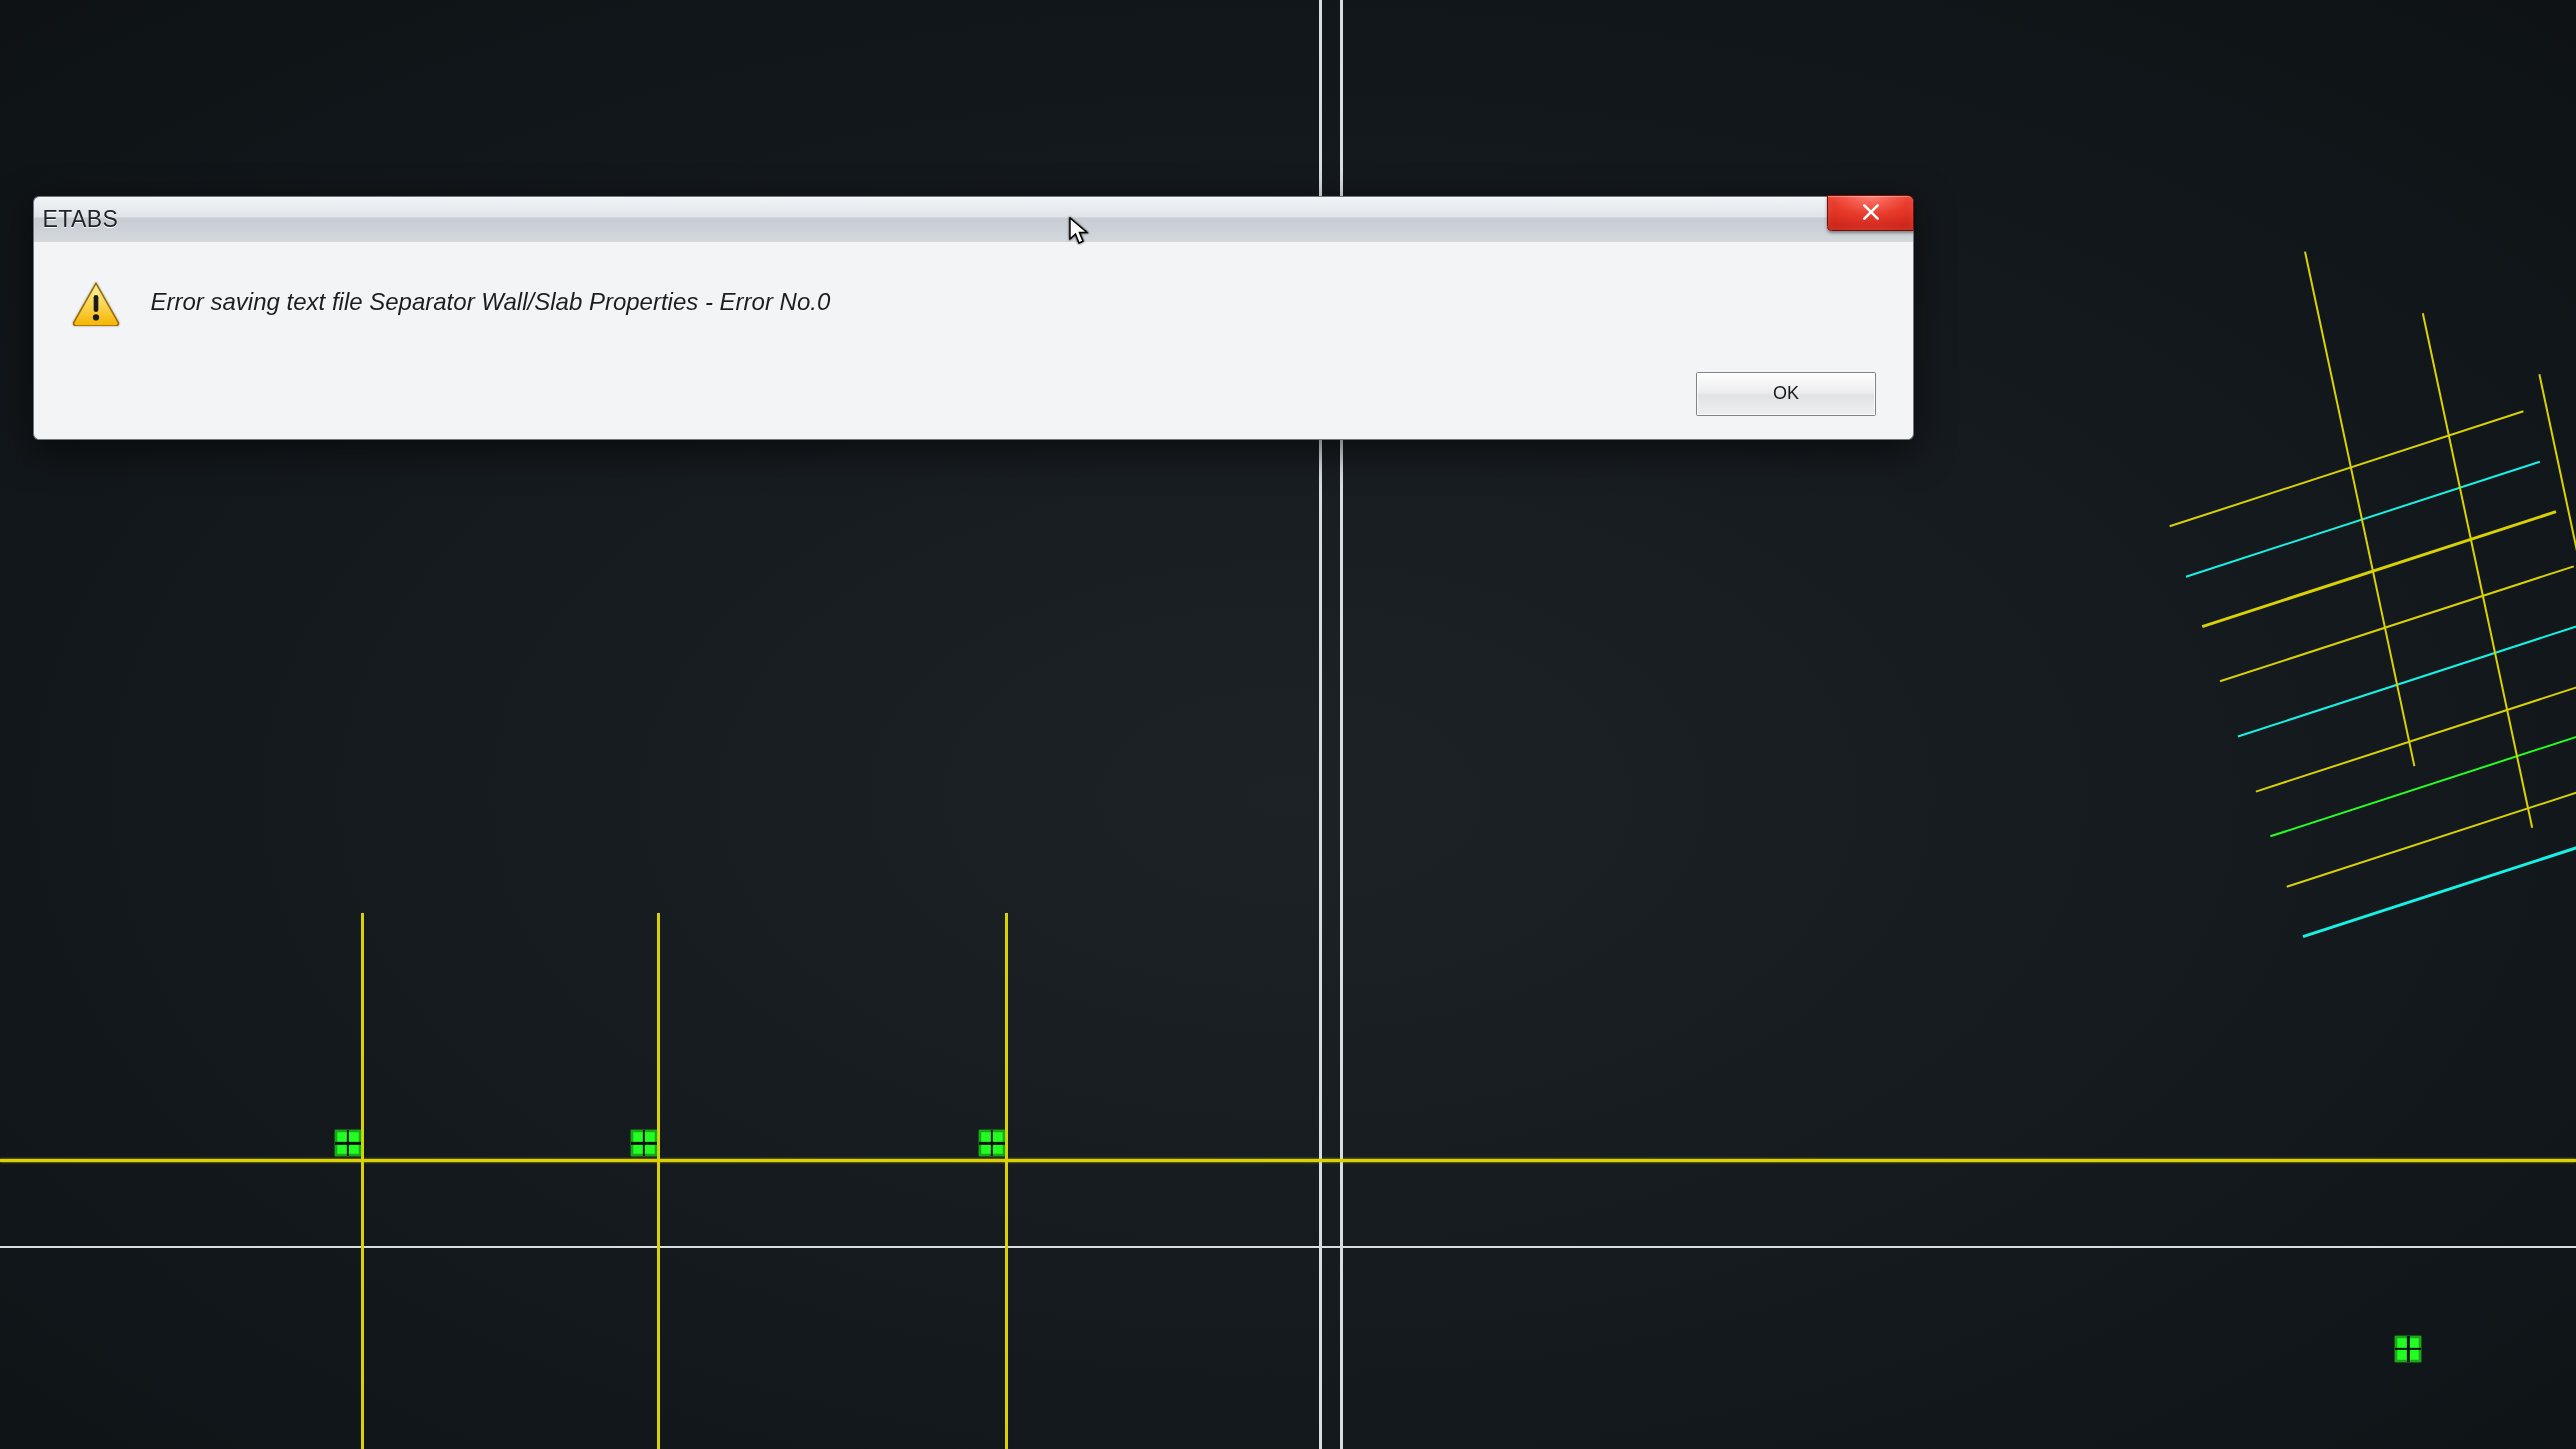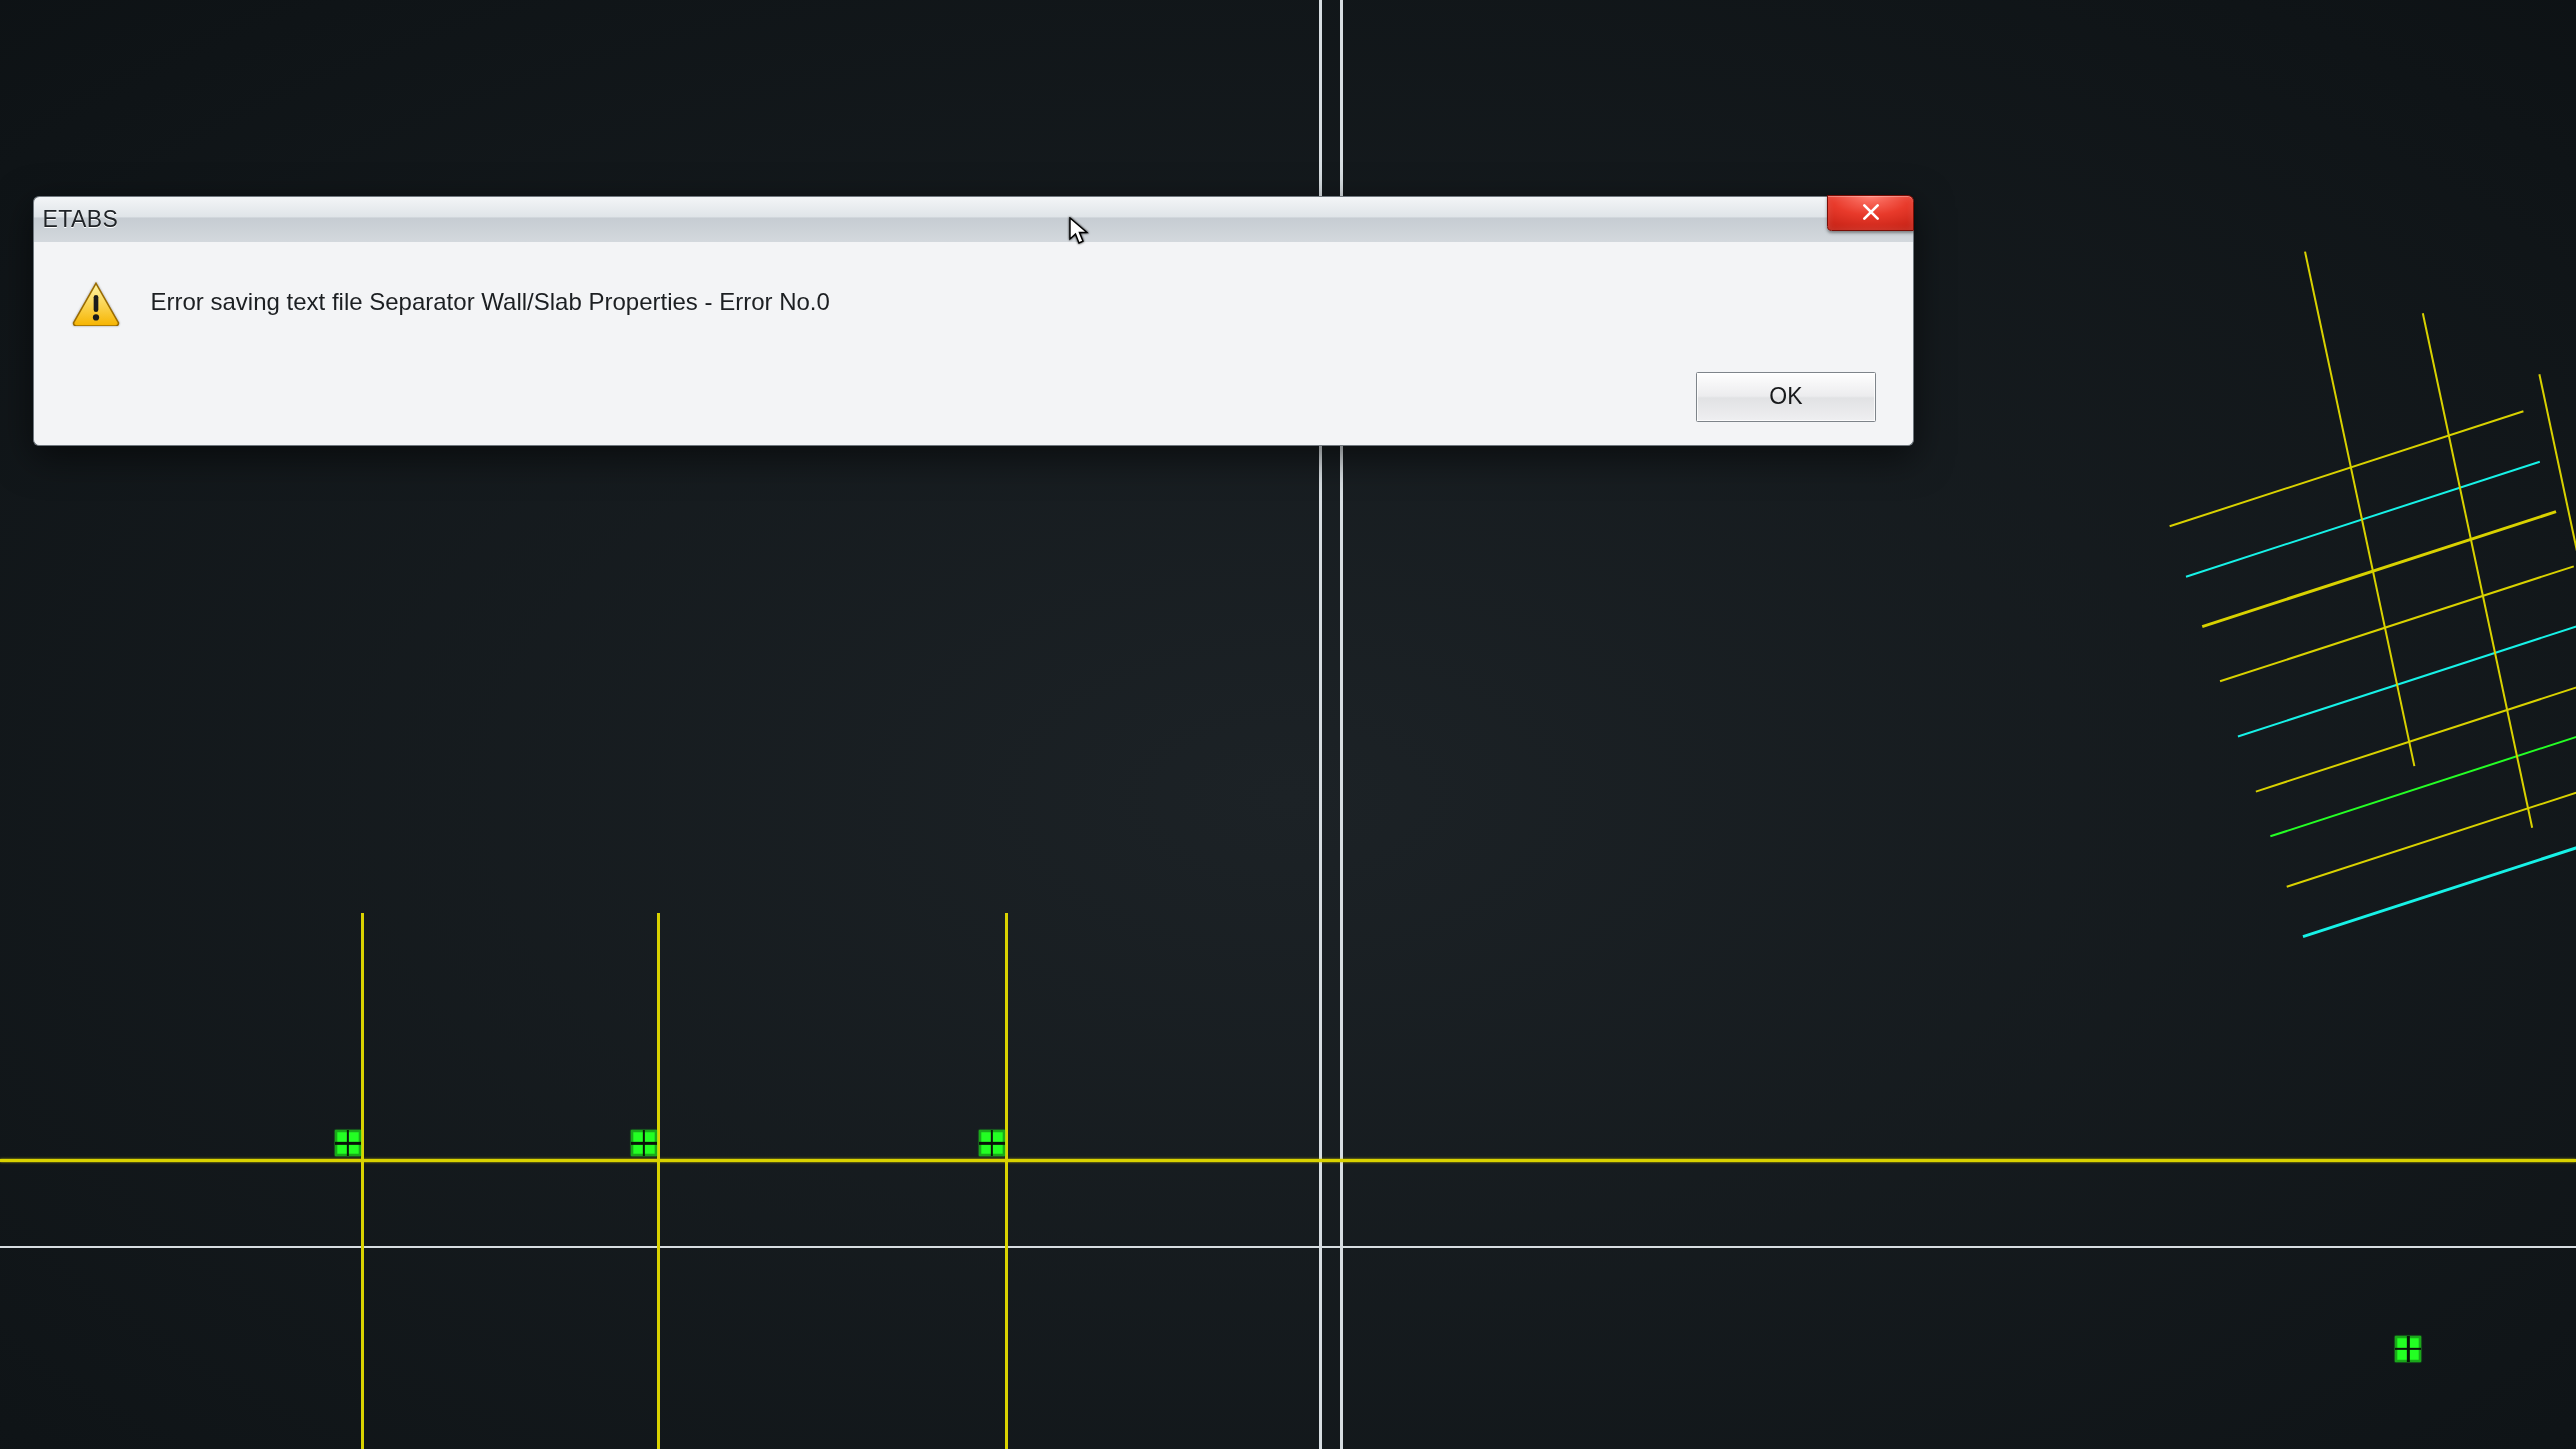--- a/index.html
+++ b/index.html
@@ -116,41 +116,42 @@
     border-top:none;
     border-radius:0 0 6.2px 6.2px;
     padding:39px 37px 23px 37px;
   }
 
   .msg-row {
     display:flex;
     align-items:flex-start;
     gap:29px;
     margin-bottom:46px;
+    font-style:italic;
   }
 
   .warn-icon { width:50px; height:45px; flex:0 0 auto; }
   .warn-icon svg { width:100%; height:100%; filter: drop-shadow(0 0.8px 0.8px rgba(0,0,0,.35)); }
 
   .message {
     font-size:24px;
     color:#1c1f22;
     line-height:1.25;
     padding-top:6.2px;
   }
 
   .btn-row {
     display:flex;
     justify-content:flex-end;
   }
 
   .ok-btn {
     min-width:178px;
     padding:10.8px 0;
-    font-size:23px;
+    font-size:18px;
     color:#17191b;
     text-align:center;
     background: linear-gradient(#fefefe, #ececee 48%, #e1e2e4 52%, #efeff1);
     border:0.8px solid #7e848a;
     border-radius:1.5px;
     box-shadow: inset 0 0 0 0.8px #fff;
     cursor:pointer;
   }
 
 </style>

